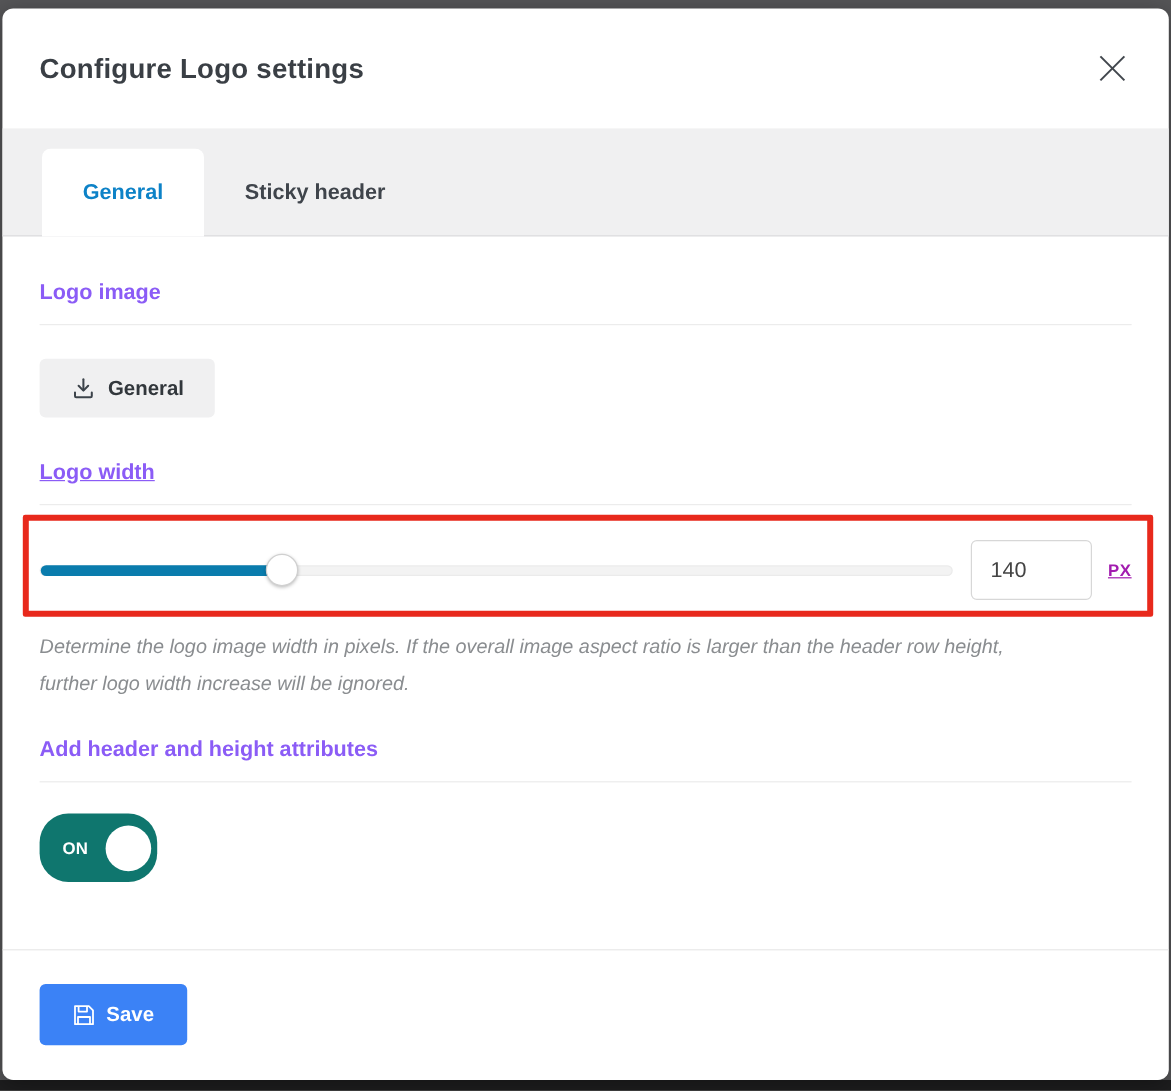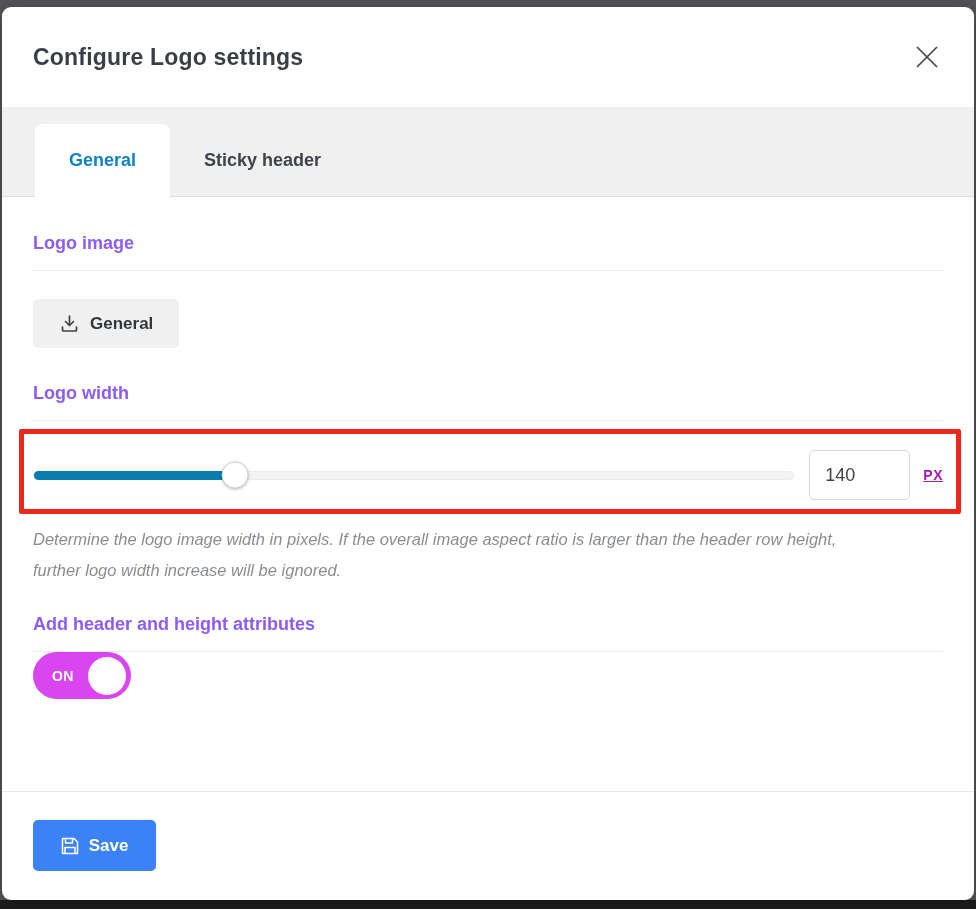--- a/index.html
+++ b/index.html
@@ -63,21 +63,21 @@
     padding: 0 31px;
     position: relative;
   }
   .field-heading {
     font-size: 18px; font-weight: 700; color: #8b5cf6;
     padding-bottom: 16px;
     border-bottom: 1px solid #ececec;
     line-height: 22px;
   }
   .h-logo-image { margin-top: 35px; }
-  .h-logo-width { margin-top: 34px; }
+  .h-logo-width { margin-top: 34px; text-decoration: underline; }
   .h-attributes { margin-top: 27px; }
 
   .upload-btn {
     margin-top: 28px;
     height: 49px; min-width: 143px;
     background: #f0f0f1; border: none; border-radius: 5px;
     display: inline-flex; align-items: center; justify-content: center;
     gap: 10px; padding: 0 26px;
     font-family: inherit; font-size: 17px; font-weight: 600; color: #32373c;
     cursor: pointer;
@@ -143,22 +143,23 @@
     margin-top: 24px;
     font-style: italic;
     font-size: 16.5px; color: #8a8d90;
     line-height: 31px;
     max-width: 805px;
   }
   .desc-attrs { margin-top: 26px; }
 
   
   .toggle {
-    width: 98px; height: 47px;
-    background: #d946ef;
+    margin-top: 26px;
+    width: 98px; height: 57px;
+    background: #0f766e;
     border: none; border-radius: 24px;
     position: relative;
     display: inline-flex; align-items: center;
     cursor: pointer;
   }
   .toggle-text {
     color: #ffffff; font-size: 14px; font-weight: 700;
     font-family: inherit; letter-spacing: .3px;
     margin-left: 19px;
   }

